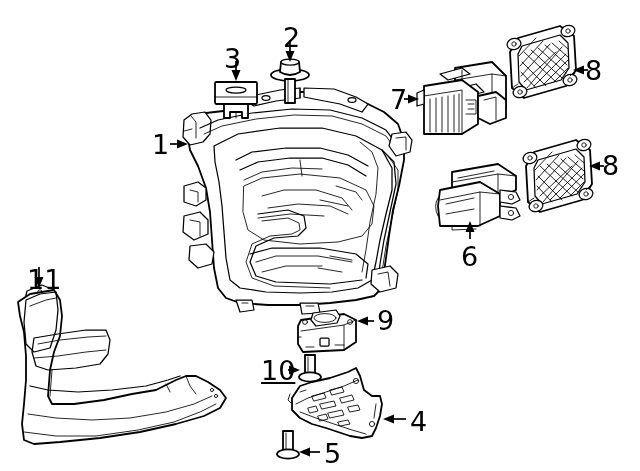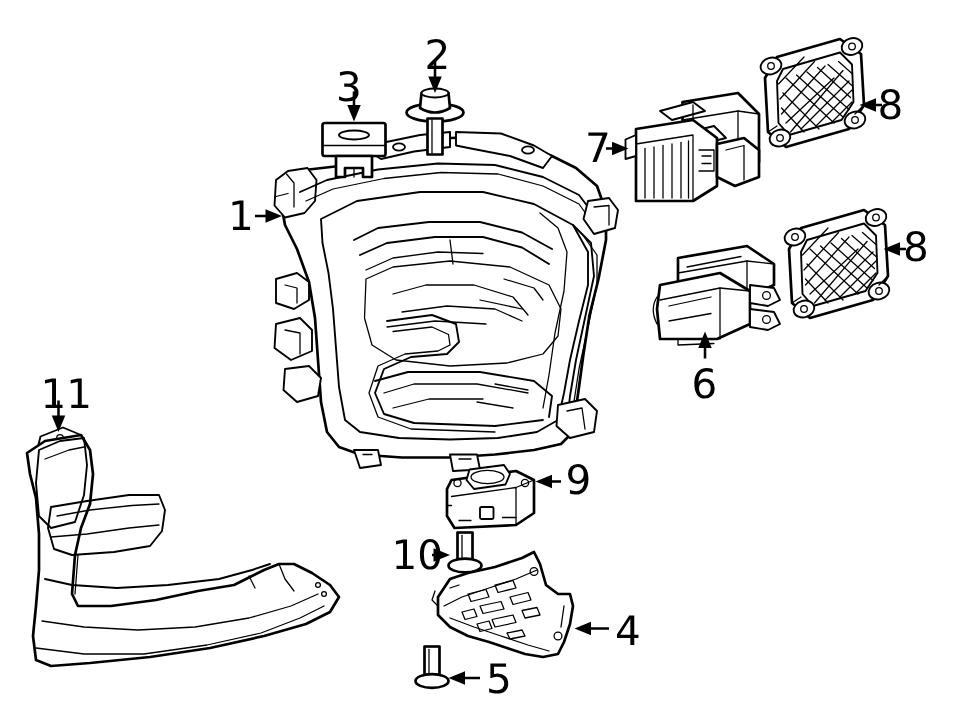--- a/index.html
+++ b/index.html
@@ -379,16 +379,16 @@
   <div class="callout" style="left:152px;top:131px;">1</div>
   <div class="callout" style="left:283px;top:24px;">2</div>
   <div class="callout" style="left:224px;top:45px;">3</div>
   <div class="callout" style="left:410px;top:408px;">4</div>
   <div class="callout" style="left:324px;top:440px;">5</div>
   <div class="callout" style="left:461px;top:243px;">6</div>
   <div class="callout" style="left:390px;top:86px;">7</div>
   <div class="callout" style="left:585px;top:57px;">8</div>
   <div class="callout" style="left:602px;top:152px;">8</div>
   <div class="callout" style="left:377px;top:307px;">9</div>
-  <div class="callout" style="left:261px;top:357px;">10</div>
-  <div class="callout" style="left:27px;top:250px;">11</div>
+  <div class="callout" style="left:261px;top:357px;text-decoration:underline;">10</div>
+  <div class="callout" style="left:27px;top:266px;">11</div>
 
 </div>
 
 </body></html>

